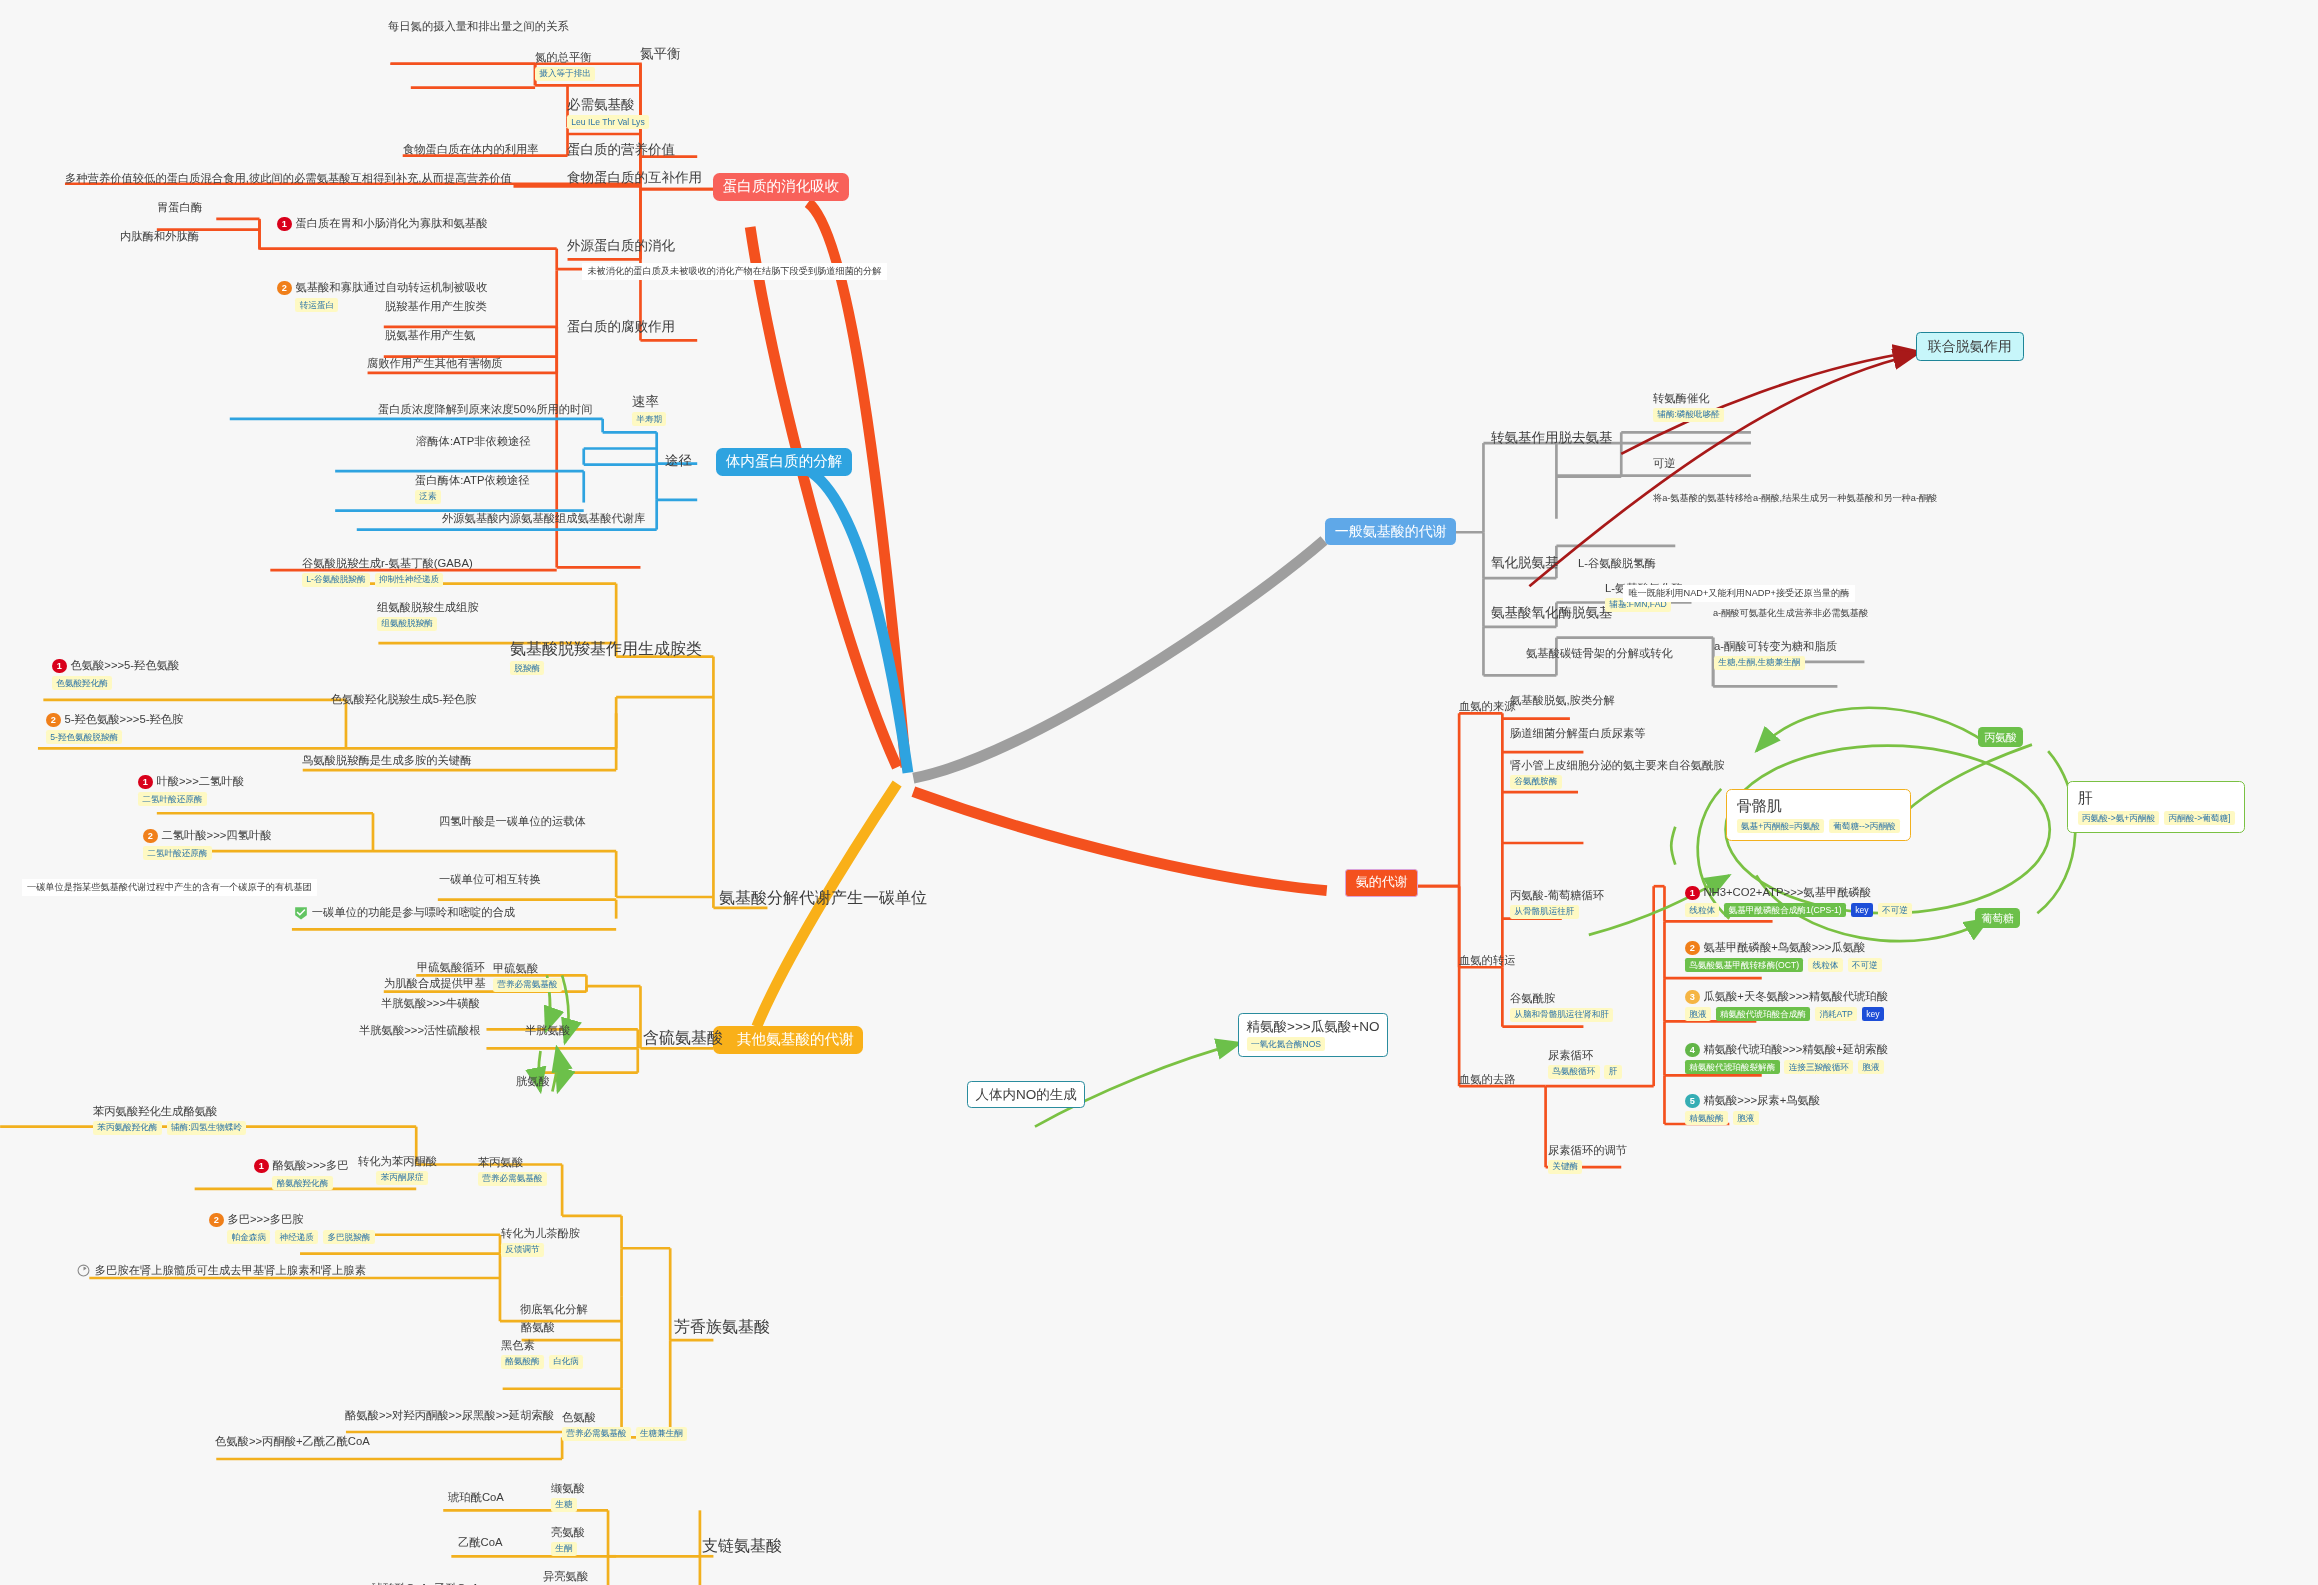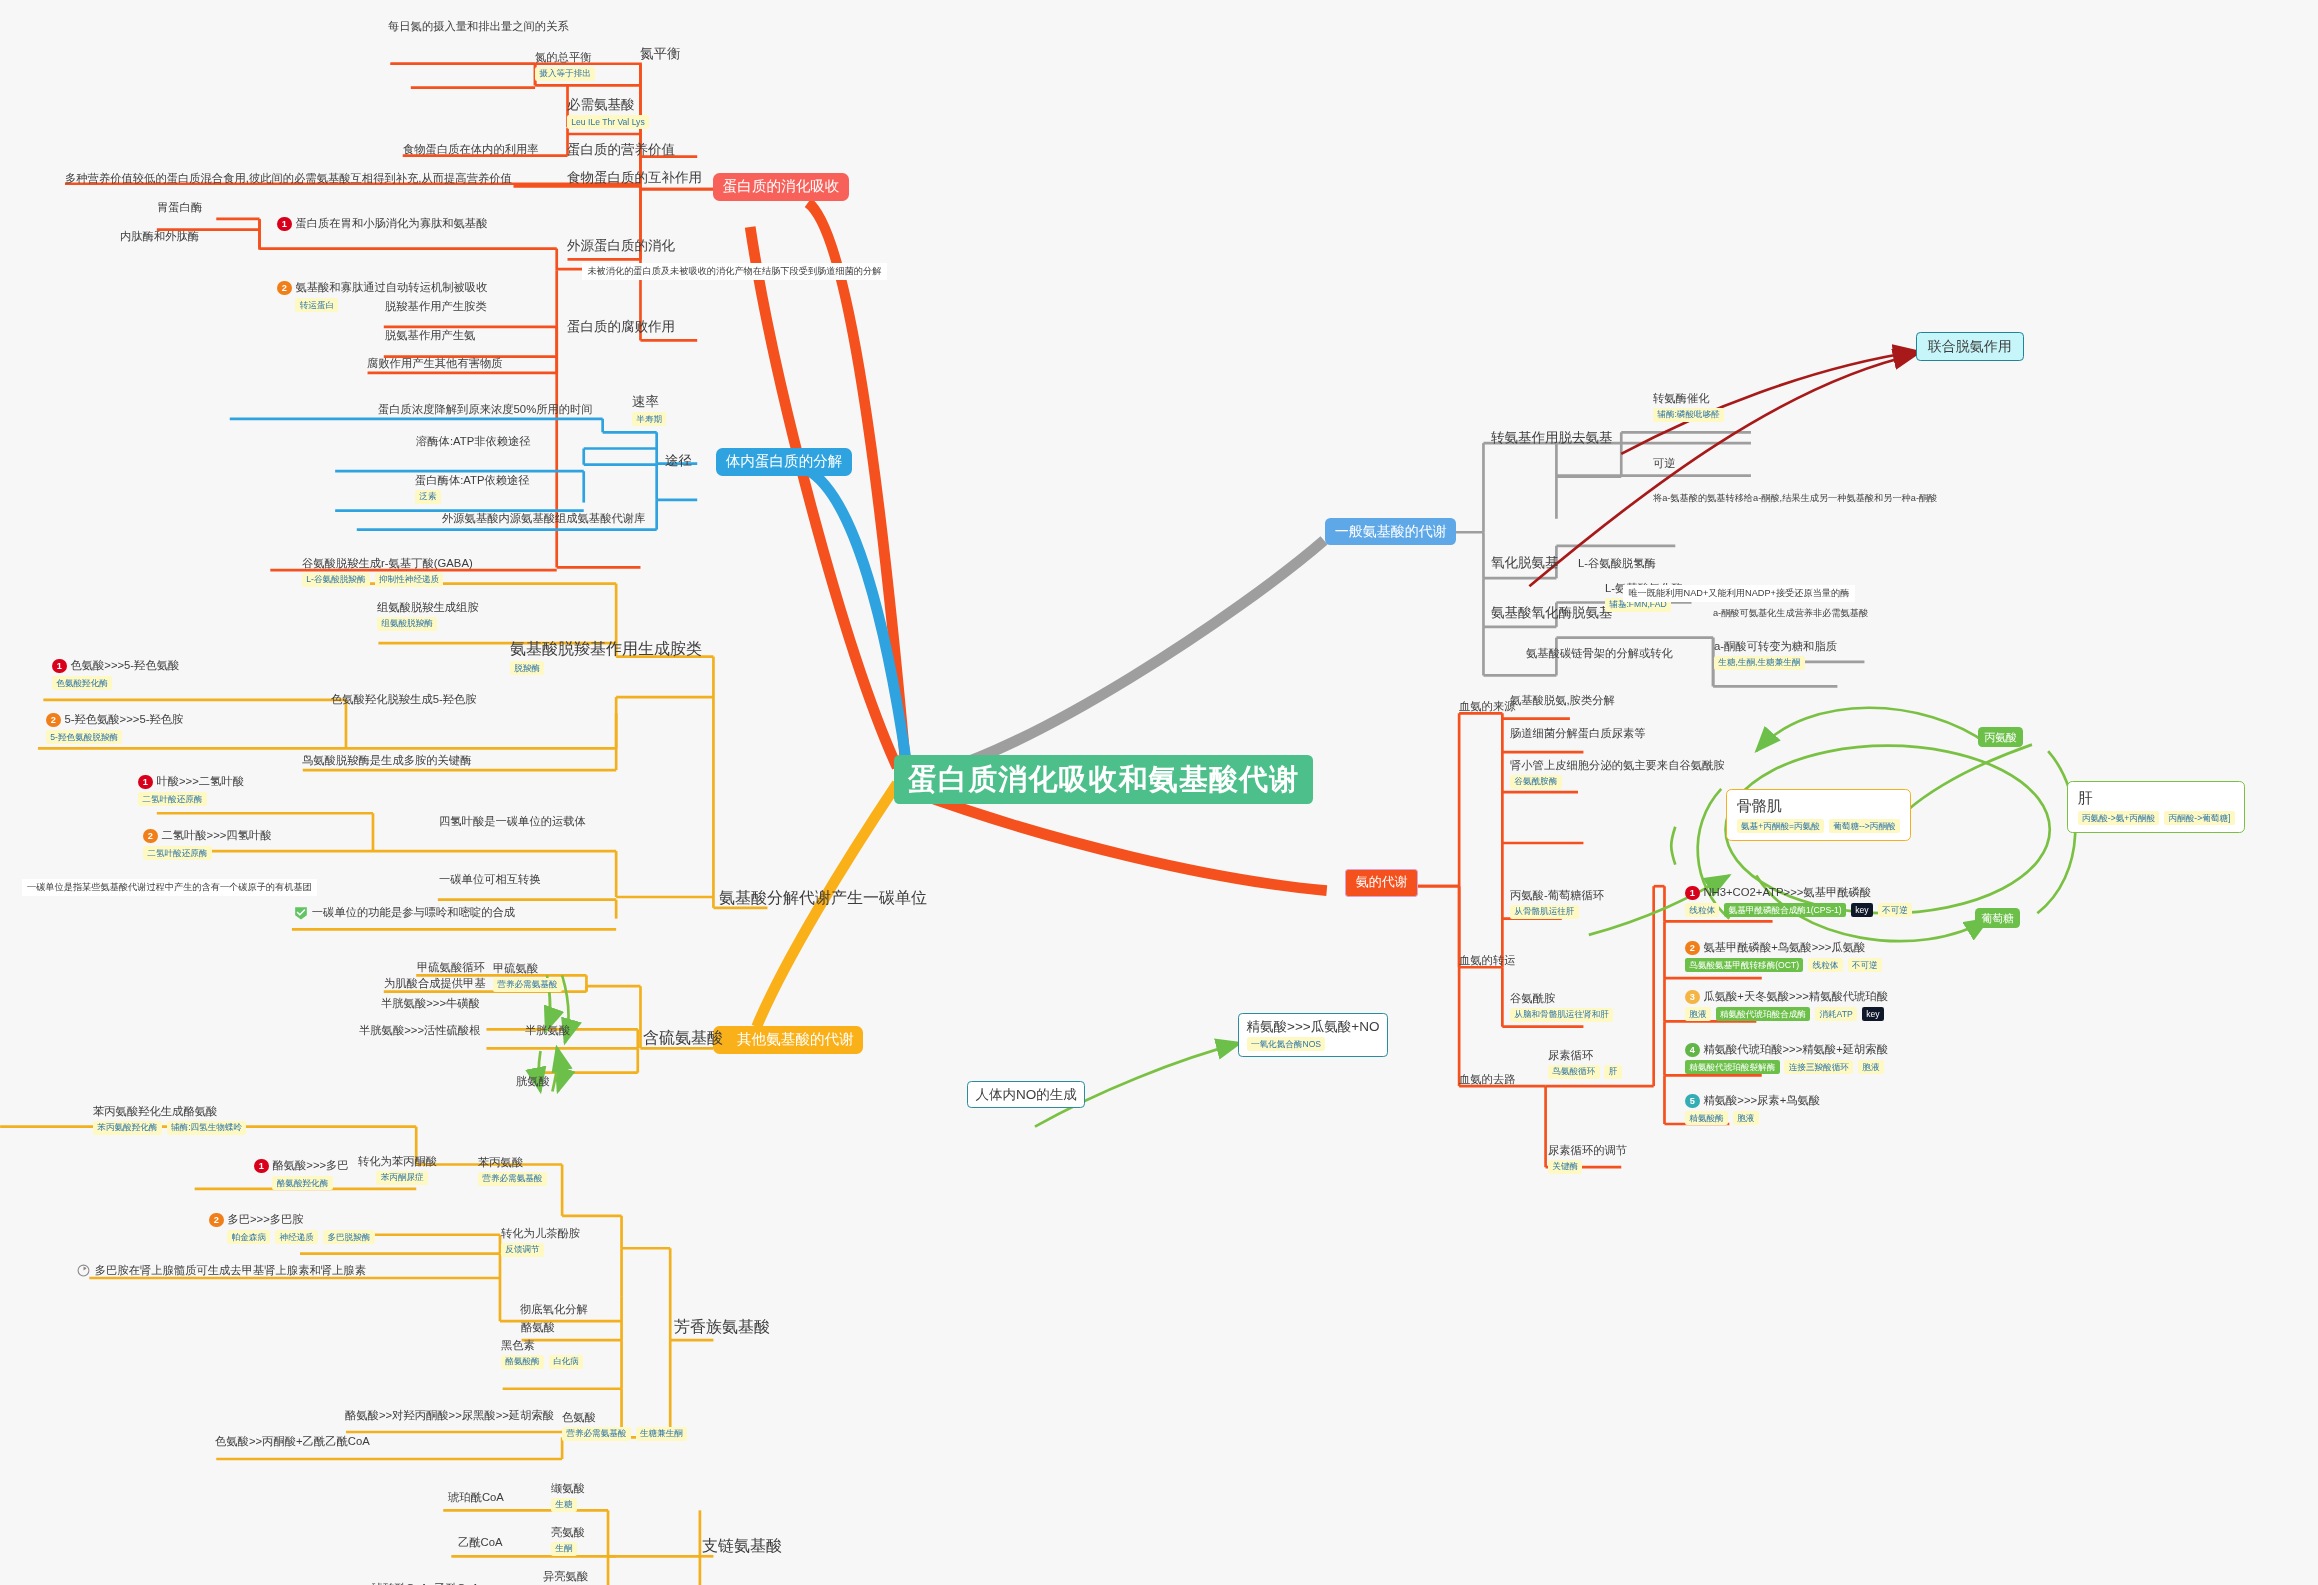--- a/index.html
+++ b/index.html
@@ -28,21 +28,21 @@
   .lbl{font-size:13.5px;color:#3d3d3d;}
   .lbl.sm{font-size:11.3px;}
   .lbl.xs{font-size:9.2px;}
   .lbl.big{font-size:16px;}
 
   
   .tagrow{display:flex;gap:4.9px;margin-top:2.7px;flex-wrap:nowrap;}
   .tag{background:#fef9c3;color:#2E75A8;font-size:8.6px;padding:1.6px 4.3px;border-radius:2.2px;
        line-height:1.25;white-space:nowrap;}
   .tag.g{background:#6CC04A;color:#fff;}
-  .tag.r{background:#0f172a;color:#fff;}
+  .tag.r{background:#1d4ed8;color:#fff;}
 
   
   .num{display:inline-block;width:14.6px;height:14.6px;border-radius:50%;color:#fff;
        font-size:9.2px;line-height:14.6px;text-align:center;font-weight:700;vertical-align:middle;
        margin-right:3.8px;}
   .n1{background:#D9001B;}
   .n2{background:#F07F1A;}
   .n3{background:#F5B544;}
   .n4{background:#62B648;}
   .n5{background:#35ADB4;}
@@ -338,23 +338,20 @@
 
   <g stroke="#7AC143" stroke-width="5" fill="none">
     <path d="M1012 1805 C1020 1850 1020 1880 1010 1908" marker-end="url(#ag)"></path>
     <path d="M1040 1805 C1055 1855 1055 1895 1045 1930" marker-end="url(#ag)"></path>
     <path d="M1000 1945 C995 1975 995 1995 1000 2020" marker-end="url(#ag)"></path>
     <path d="M1030 1945 C1040 1975 1040 1995 1032 2020" marker-end="url(#ag)"></path>
     <path d="M1022 2020 C1030 1985 1035 1960 1030 1938" marker-end="url(#ag)"></path>
   </g>
 </svg>
 
-<div class="node root" style="left:894px;top:755px;">
-  <span class="txt">蛋白质消化吸收和氨基酸代谢</span>
-</div>
 
 <div class="node mt red" style="left:713px;top:173px;">
   <span class="txt">蛋白质的消化吸收</span>
 </div>
 
 <div class="node lbl" style="left:640px;top:46px;">
   <span class="txt">氮平衡</span>
 </div>
 <div class="node lbl sm" style="left:388px;top:19.5px;">
   <span class="txt">每日氮的摄入量和排出量之间的关系</span>

